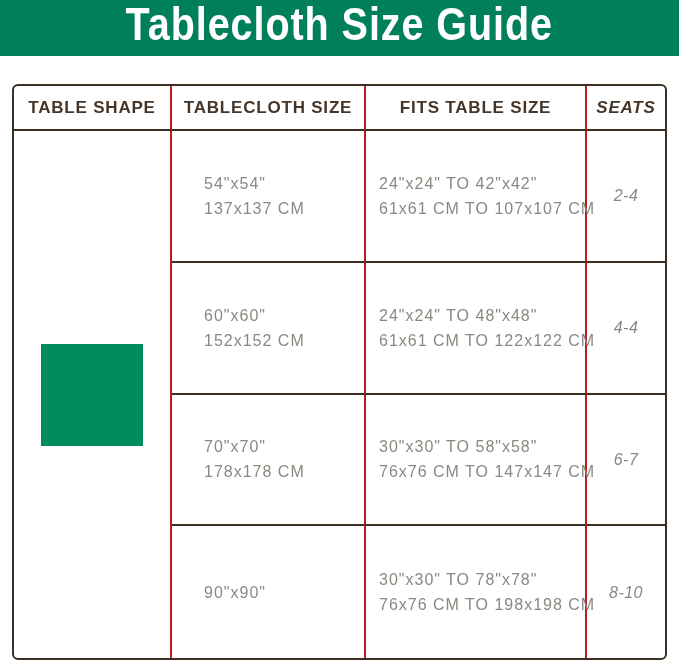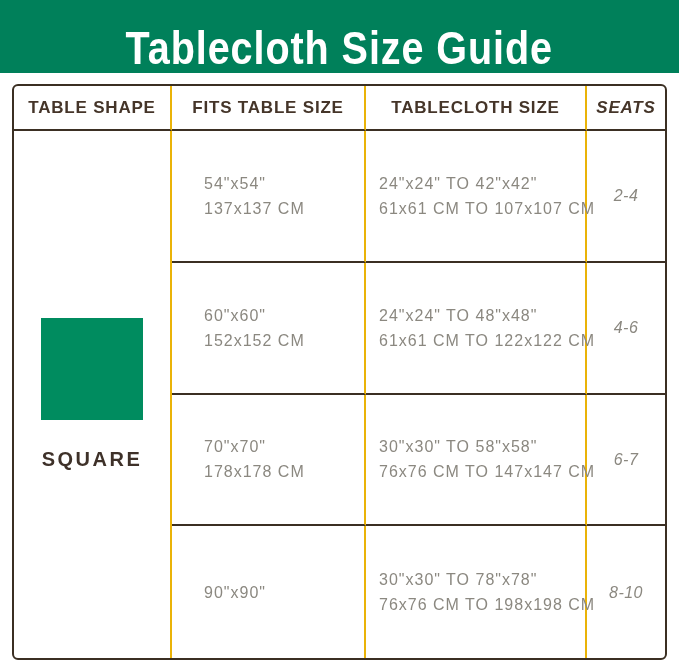--- a/index.html
+++ b/index.html
@@ -4,23 +4,23 @@
 <style>
   html,body{margin:0;padding:0;background:#ffffff;}
   .page{
     position:relative;
     width:679px;height:663px;
     background:#ffffff;
     font-family:"Liberation Sans", sans-serif;
     overflow:hidden;
   }
   .banner{
-    position:absolute;left:0;top:0;width:679px;height:73px;
+    position:absolute;left:0;top:0;width:679px;height:56px;
     background:#00805A;
-    display:flex;align-items:flex-end;justify-content:center;
+    display:flex;align-items:flex-start;justify-content:center;
   }
   .banner-title{
     color:#ffffff;
     font-weight:bold;
     font-size:43px;
     letter-spacing:1px;
     transform:scale(0.92,1.08);
     white-space:nowrap;
   }
   .size-table{
@@ -29,21 +29,21 @@
     box-sizing:border-box;
     border:2px solid #3B2F23;
     border-radius:6px;
     display:grid;
     grid-template-columns:158px 194px 221px 1fr;
     grid-template-rows:45px repeat(4,1fr);
     background:#ffffff;
   }
   .cell{
     box-sizing:border-box;
-    border-right:2px solid #eab308;
+    border-right:2px solid #b91c1c;
     border-bottom:2px solid #3B2F23;
     display:flex;
     flex-direction:column;
     justify-content:center;
   }
   .cell.no-right{border-right:none;font-style:italic;}
   .cell.no-bottom{border-bottom:none;}
   .hcell{
     align-items:center;
     color:#453529;
@@ -89,32 +89,31 @@
   <div class="banner">
     <div class="banner-title">Tablecloth Size Guide</div>
   </div>
 
   <div class="size-table">
 
     <div class="cell hcell">
       <span>TABLE SHAPE</span>
     </div>
     <div class="cell hcell">
-      <span>FITS TABLE SIZE</span>
+      <span>TABLECLOTH SIZE</span>
     </div>
     <div class="cell hcell">
-      <span>TABLECLOTH SIZE</span>
+      <span>FITS TABLE SIZE</span>
     </div>
     <div class="cell hcell no-right">
       <span>SEATS</span>
     </div>
 
     <div class="cell shape-cell no-bottom">
       <div class="shape-square"></div>
-      <div class="shape-label">SQUARE</div>
     </div>
 
     <div class="cell size-cell">
       <div class="data-line">54"x54"</div>
       <div class="data-line">137x137 CM</div>
     </div>
     <div class="cell fits-cell">
       <div class="data-line">24"x24" TO 42"x42"</div>
       <div class="data-line">61x61 CM TO 107x107 CM</div>
     </div>
@@ -124,21 +123,21 @@
 
     <div class="cell size-cell">
       <div class="data-line">60"x60"</div>
       <div class="data-line">152x152 CM</div>
     </div>
     <div class="cell fits-cell">
       <div class="data-line">24"x24" TO 48"x48"</div>
       <div class="data-line">61x61 CM TO 122x122 CM</div>
     </div>
     <div class="cell seats-cell no-right">
-      <div class="data-line">4-6</div>
+      <div class="data-line">4-4</div>
     </div>
 
     <div class="cell size-cell">
       <div class="data-line">70"x70"</div>
       <div class="data-line">178x178 CM</div>
     </div>
     <div class="cell fits-cell">
       <div class="data-line">30"x30" TO 58"x58"</div>
       <div class="data-line">76x76 CM TO 147x147 CM</div>
     </div>

